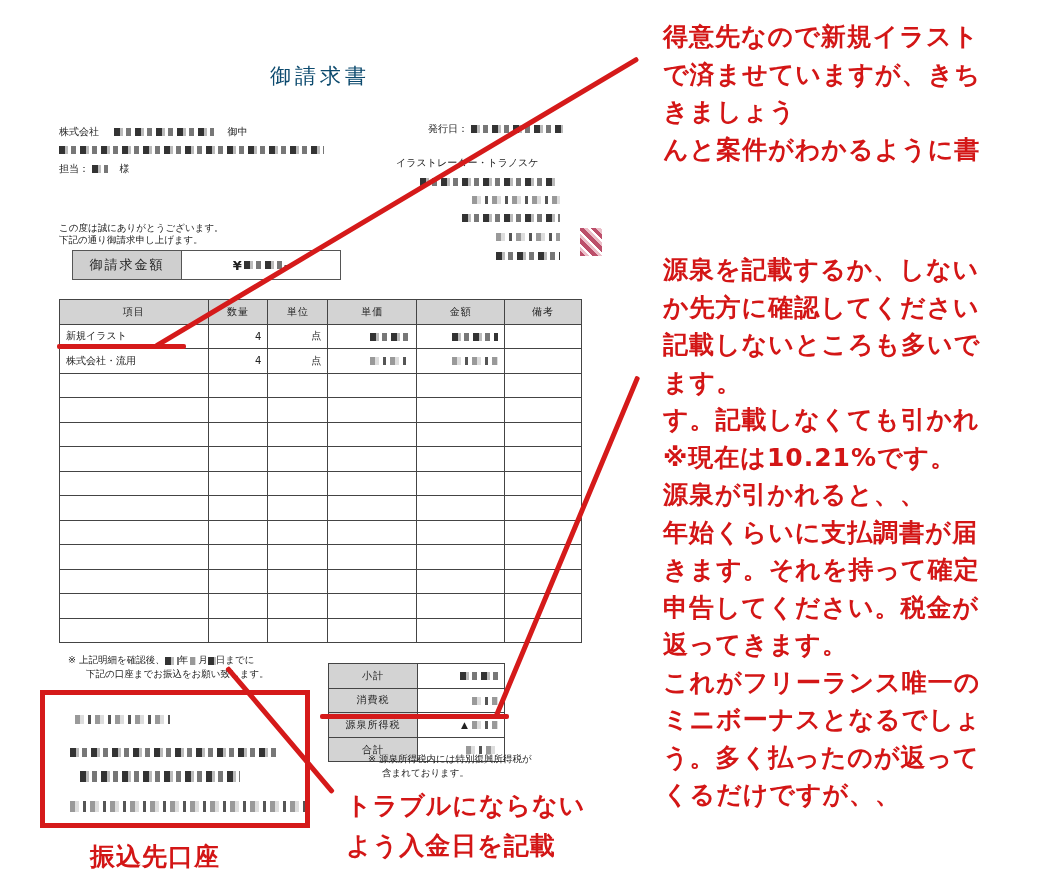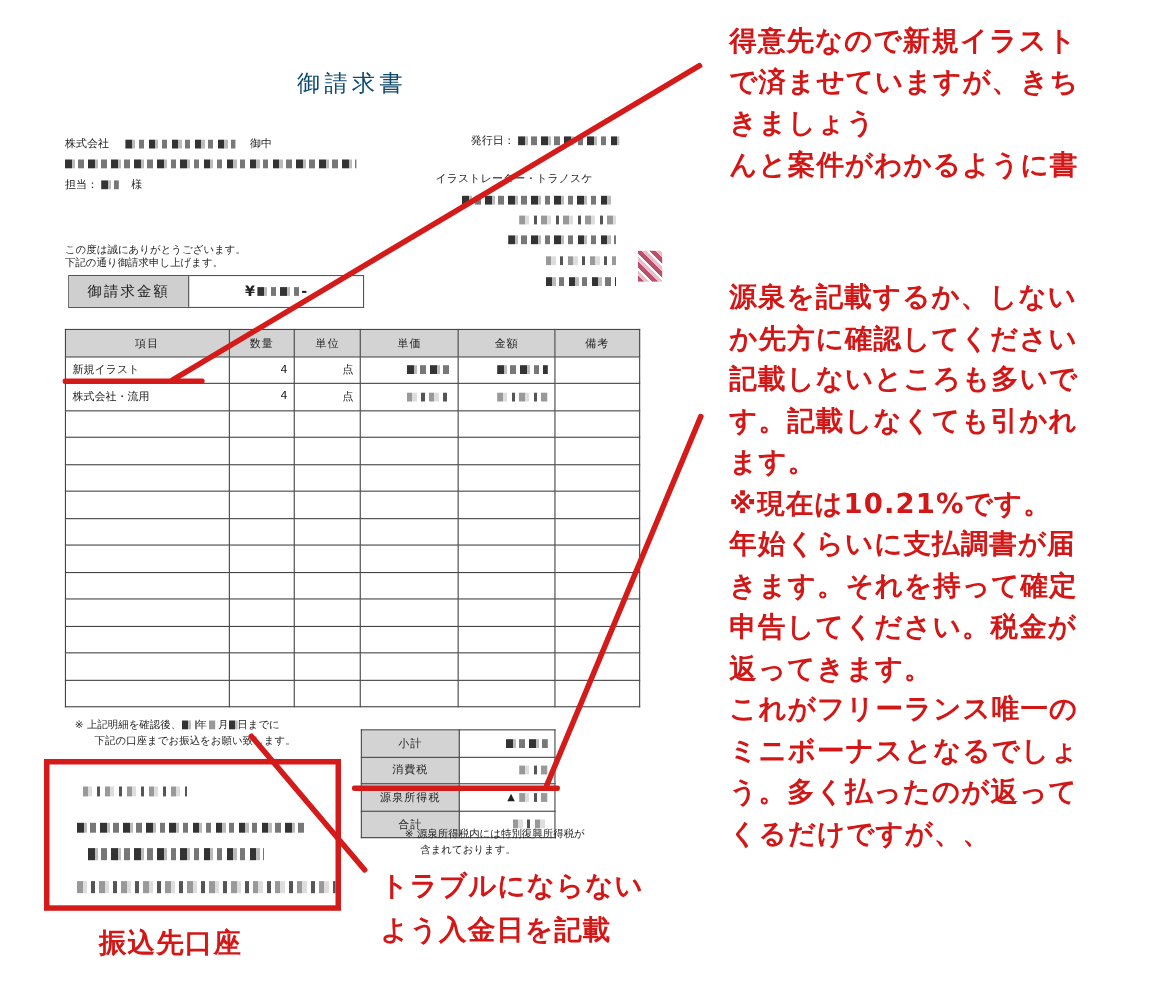--- a/index.html
+++ b/index.html
@@ -9,21 +9,21 @@
 
   
   .title { left: 0; width: 640px; top: 62px; text-align: center; font-size: 21px; letter-spacing: 4px; color: #0c4a6e; }
   .small { font-size: 10px; line-height: 15px; white-space: nowrap; color: #222; }
   .mosaic { display: inline-block; height: 8px; vertical-align: middle;
             background: repeating-linear-gradient(90deg,#333 0 6px,#bbb 6px 9px,#fff 9px 12px,#777 12px 17px,#fff 17px 21px); }
   .mosaic.light { background: repeating-linear-gradient(90deg,#999 0 5px,#ddd 5px 9px,#fff 9px 13px,#555 13px 16px,#fff 16px 20px); }
   .seal { width: 22px; height: 28px; background:
           repeating-linear-gradient(45deg,#b03050 0 4px,#e8b4c0 4px 7px,#fff 7px 9px); opacity: .85; }
 
-  .amount-box { left: 62px; top: 250px; width: 269px; height: 30px; border: 1px solid #555; display: flex; }
+  .amount-box { left: 72px; top: 250px; width: 269px; height: 30px; border: 1px solid #555; display: flex; }
   .amount-box .lbl { width: 109px; background: #cfcfcf; border-right: 1px solid #555; display:flex; align-items:center; justify-content:center; font-size: 13px; letter-spacing: 2px; }
   .amount-box .val { flex: 1; display:flex; align-items:center; justify-content:center; font-size: 13px; font-weight: bold; }
 
   table.items { position: absolute; left: 59px; top: 299px; border-collapse: collapse; width: 523px; }
   table.items th, table.items td { border: 1px solid #444; height: 24.5px; font-size: 10px; padding: 0 6px; }
   table.items th { background: #d3d3d3; font-weight: normal; text-align: center; letter-spacing: 1px; }
   table.items td.num { text-align: right; }
   table.items td.name { text-align: left; }
 
   table.totals { position: absolute; left: 328px; top: 643px; border-collapse: collapse; width: 177px; margin-top: 20px; }
@@ -262,23 +262,24 @@
   <div>得意先なので新規イラスト</div>
   <div>で済ませていますが、きち</div>
   <div>きましょう</div>
   <div>んと案件がわかるように書</div>
 </div>
 
 <div class="abs note" style="left:663px; top:251px;">
   <div>源泉を記載するか、しない</div>
   <div>か先方に確認してください</div>
   <div>記載しないところも多いで</div>
+  <div>ます。</div>
   <div>す。記載しなくても引かれ</div>
-  <div>ます。</div>
   <div>※現在は10.21%です。</div>
+  <div>源泉が引かれると、、</div>
   <div>年始くらいに支払調書が届</div>
   <div>きます。それを持って確定</div>
   <div>申告してください。税金が</div>
   <div>返ってきます。</div>
   <div>これがフリーランス唯一の</div>
   <div>ミニボーナスとなるでしょ</div>
   <div>う。多く払ったのが返って</div>
   <div>くるだけですが、、</div>
 </div>
 

